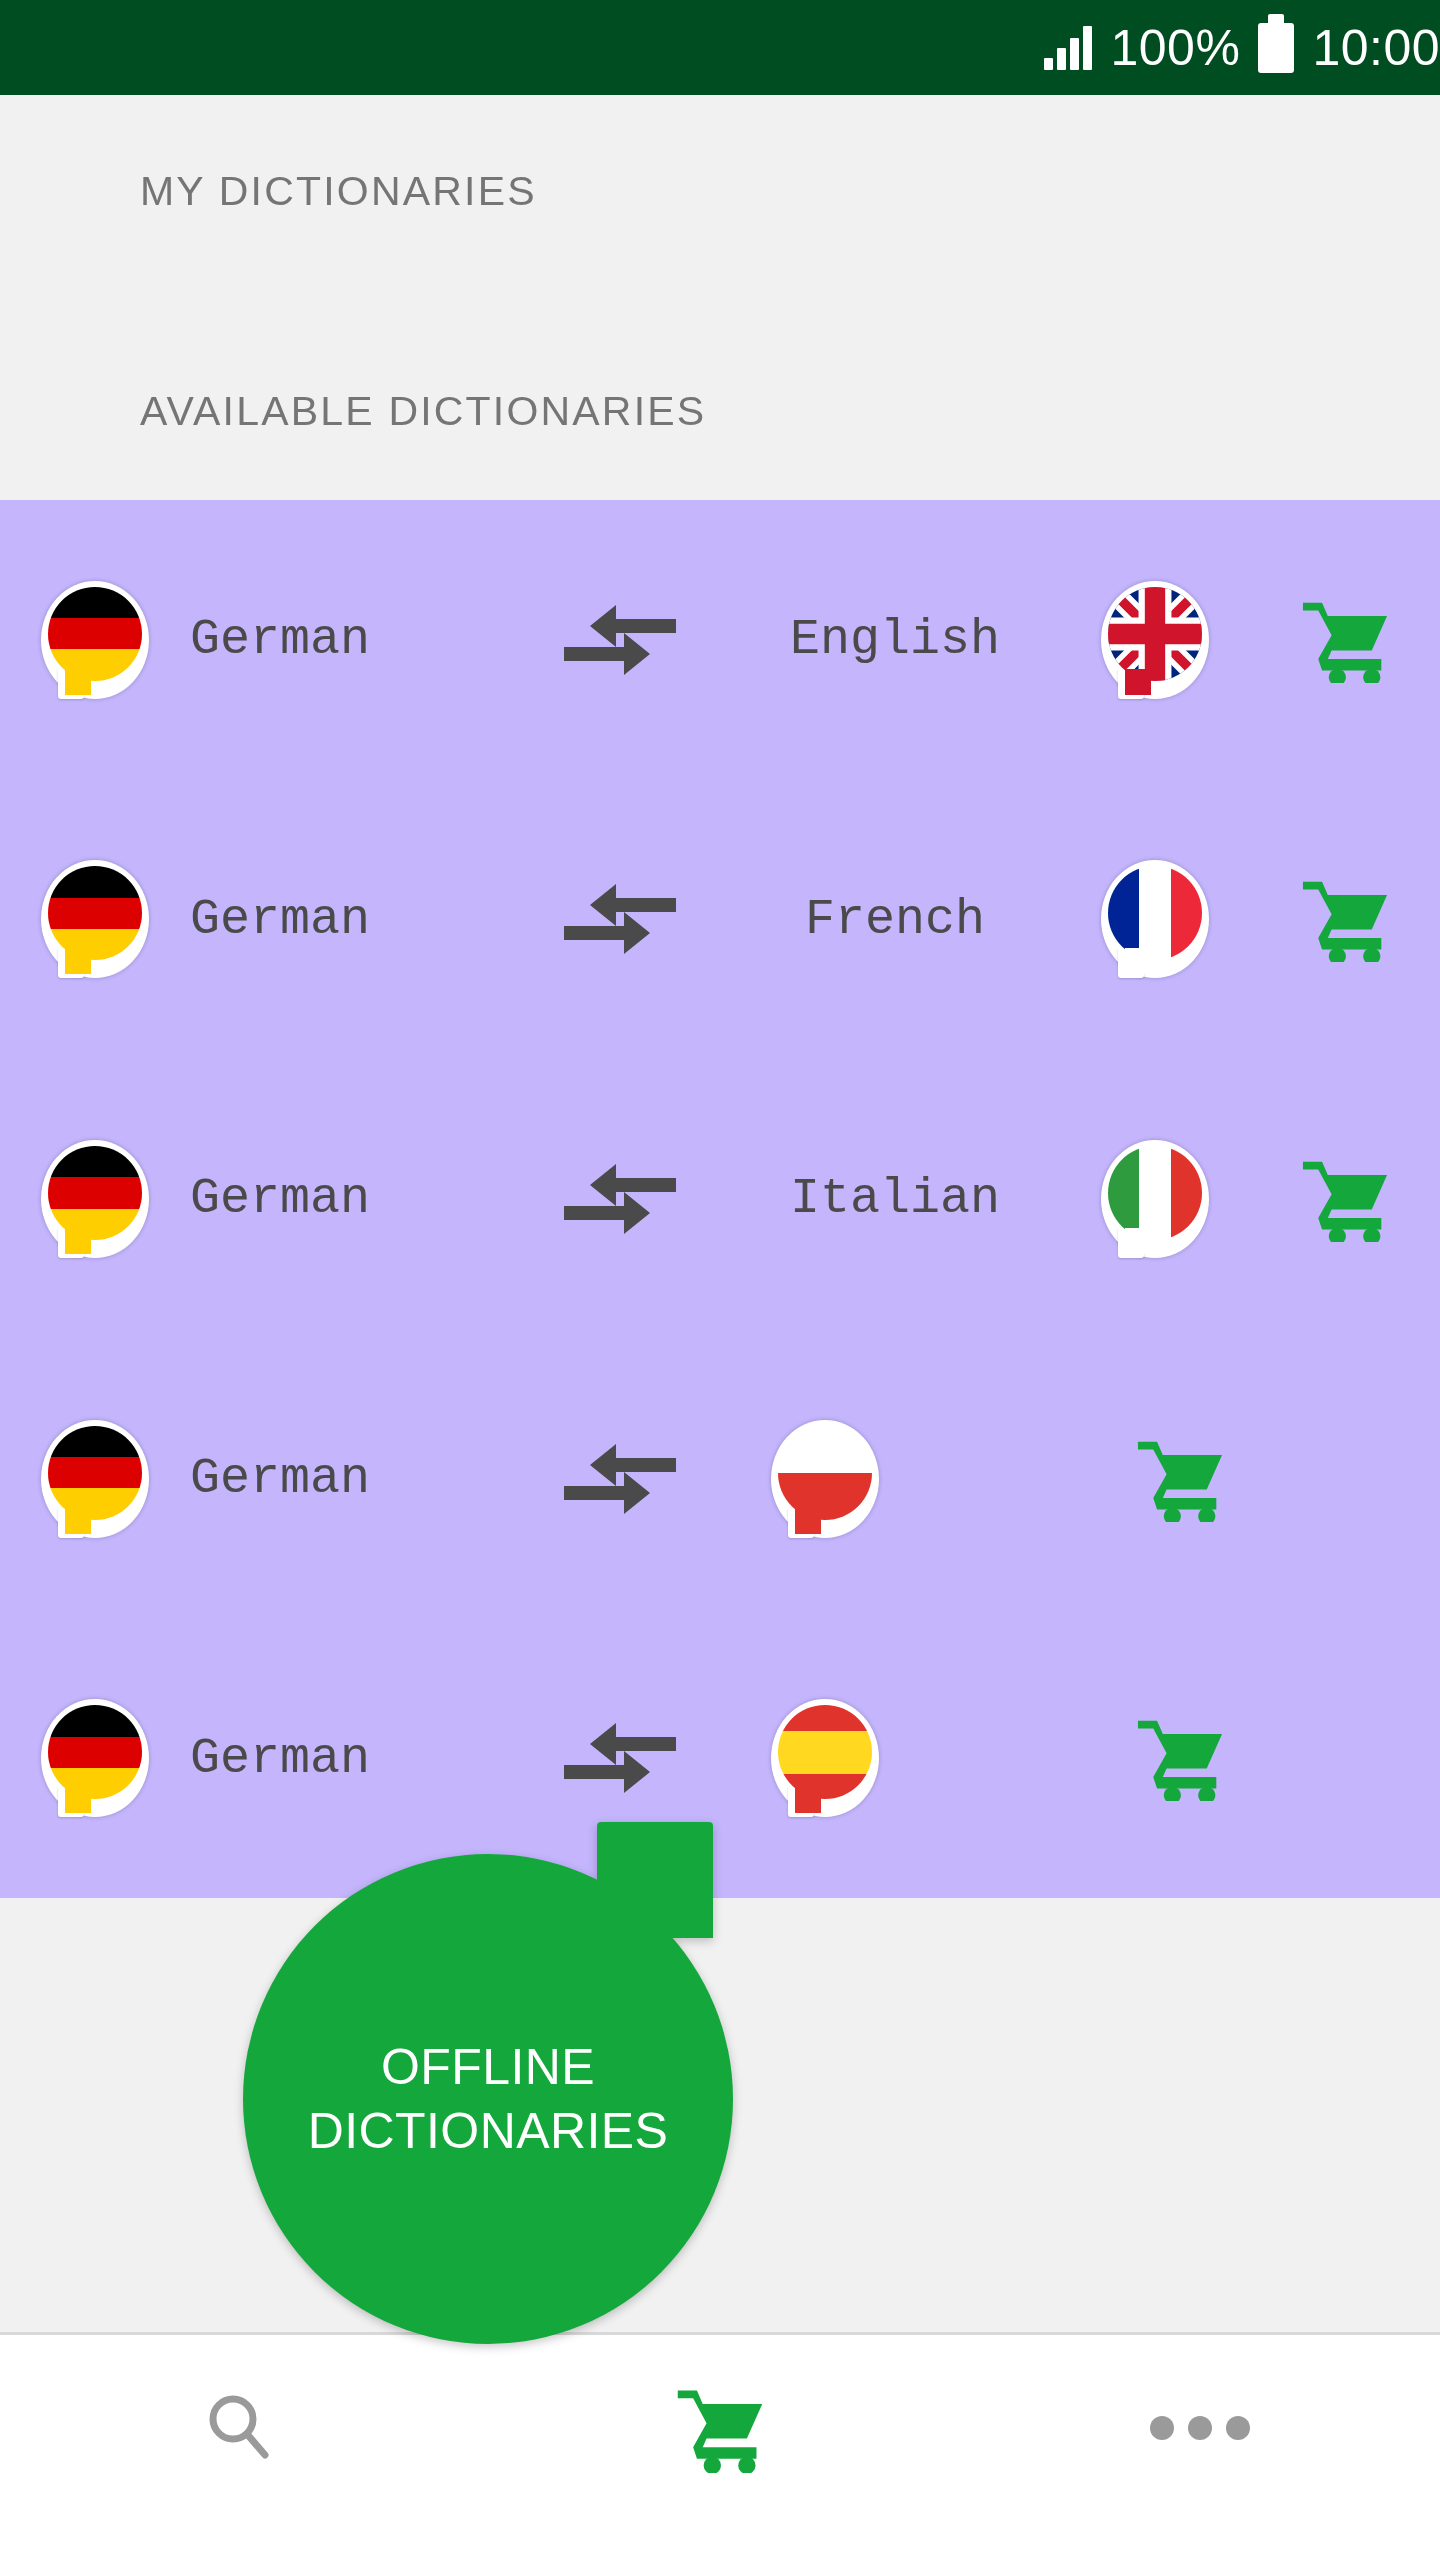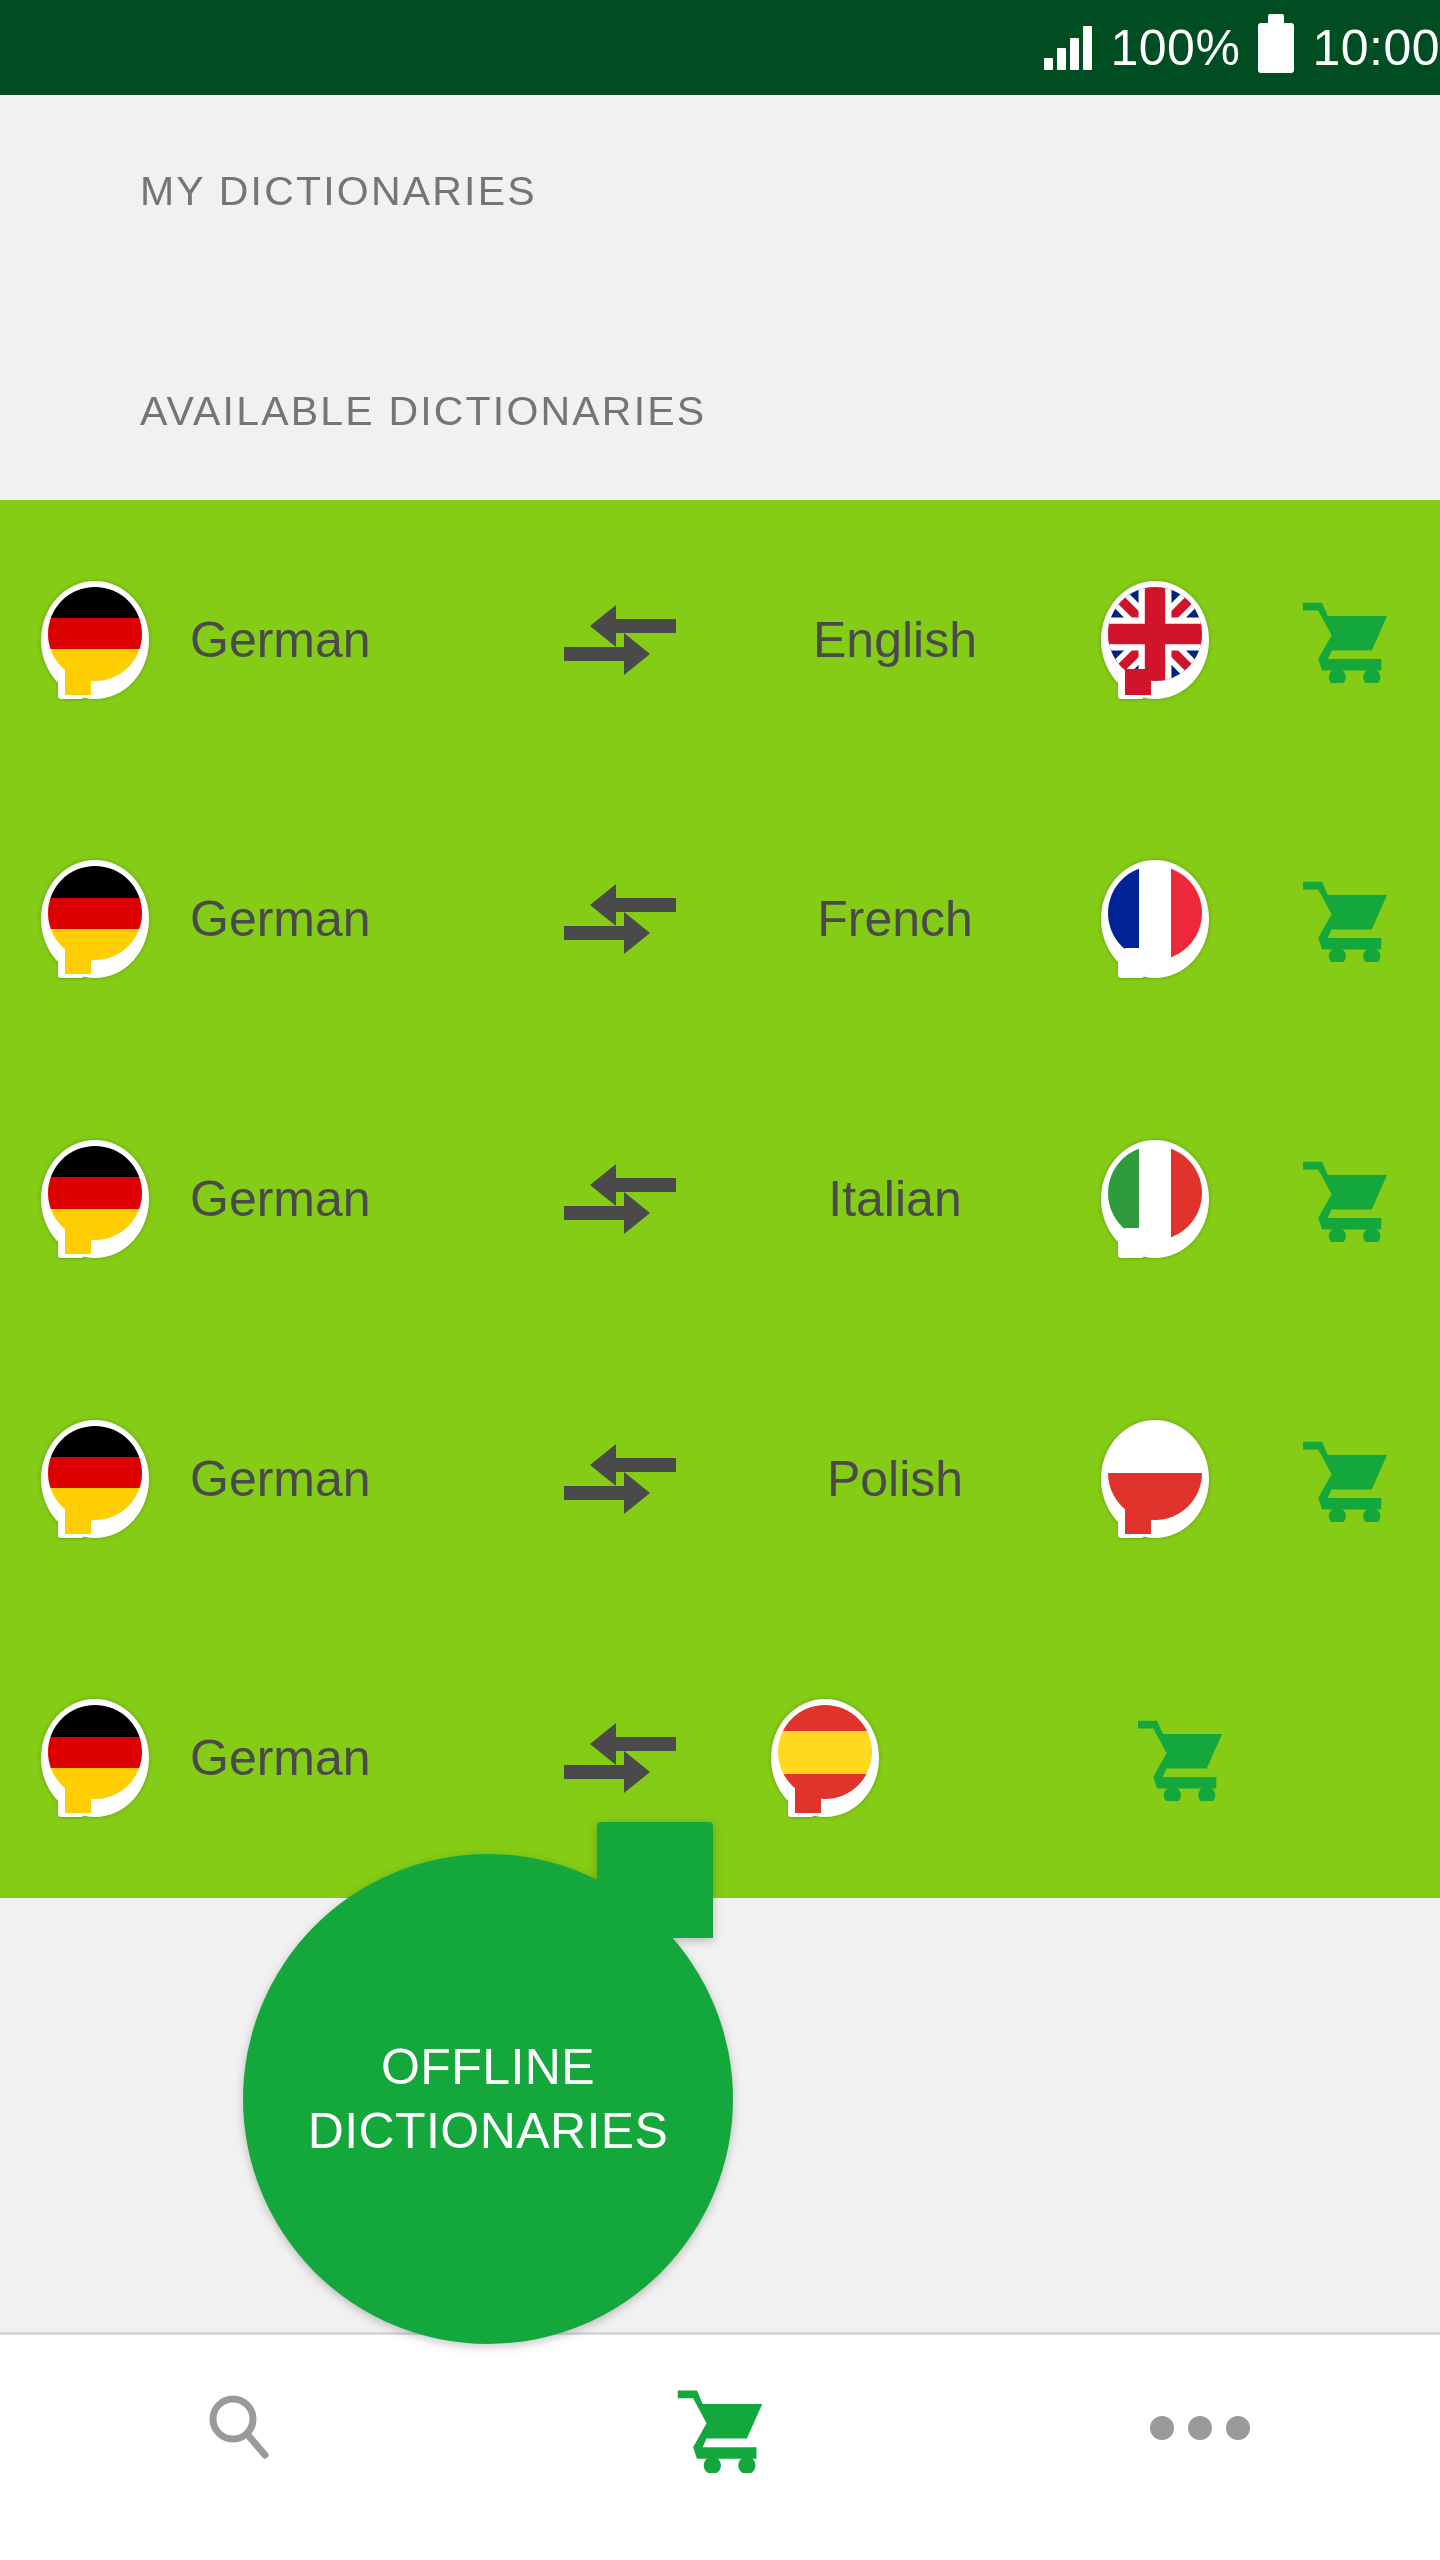--- a/index.html
+++ b/index.html
@@ -57,21 +57,21 @@
     left:140px;
     color:#757575;
     font-size:41px;
     letter-spacing:2.2px;
     white-space:nowrap;
   }
   .section-label.my   { top:73px; }
   .section-label.avail{ top:293px; }
 
   
-  .dict-list { background:#84cc16; height:1398px; }
+  .dict-list { background:#c4b5fd; height:1398px;font-family:Liberation Mono, monospace; }
   .dict-row {
     height:279.6px;
     display:flex;
     align-items:center;
     position:relative;
   }
 
   .flag-cell { width:190px; display:flex; justify-content:center; }
   .lang-src  { width:320px; }
   .arrow-cell{ width:220px; display:flex; justify-content:center; }
@@ -392,23 +392,20 @@
     </div>
     <div class="lang-src">
       <div class="lang-name">German</div>
     </div>
     <div class="arrow-cell">
       <svg class="arrow-ico" viewBox="0 0 112 86">
         <path d="M112 22 L52 22 L52 8 L26 29 L52 50 L52 36 L112 36 Z" fill="#4A4A4A"></path>
         <path d="M0 50 L60 50 L60 36 L86 57 L60 78 L60 64 L0 64 Z" fill="#4A4A4A"></path>
       </svg>
     </div>
-    <div class="lang-dst">
-      <div class="lang-name">Polish</div>
-    </div>
     <div class="flag-cell-dst">
       <div class="flag-bubble">
         <div class="bubble"></div>
           <div class="tail"></div>
         <div class="tail-fill" style="background:#E0332C;"></div>
         <div class="disc">
             <div class="h2">
               <span style="background:#ffffff"></span>
               <span style="background:#E0332C"></span>
             </div>

